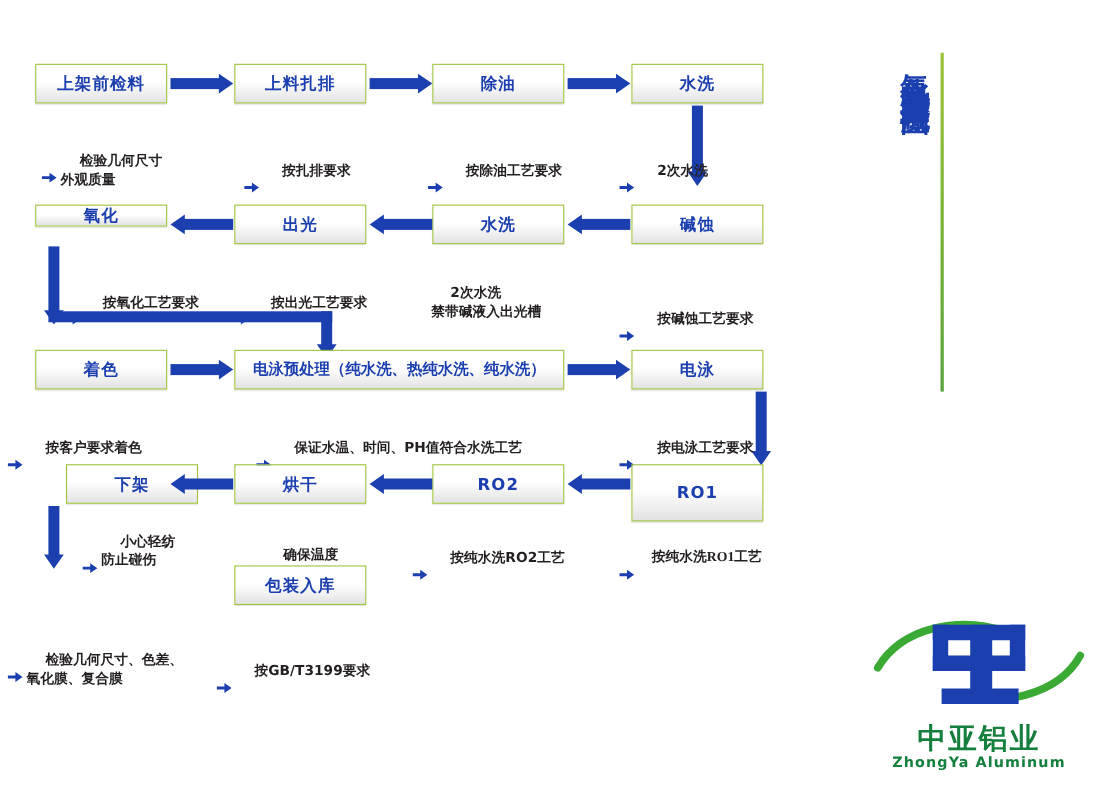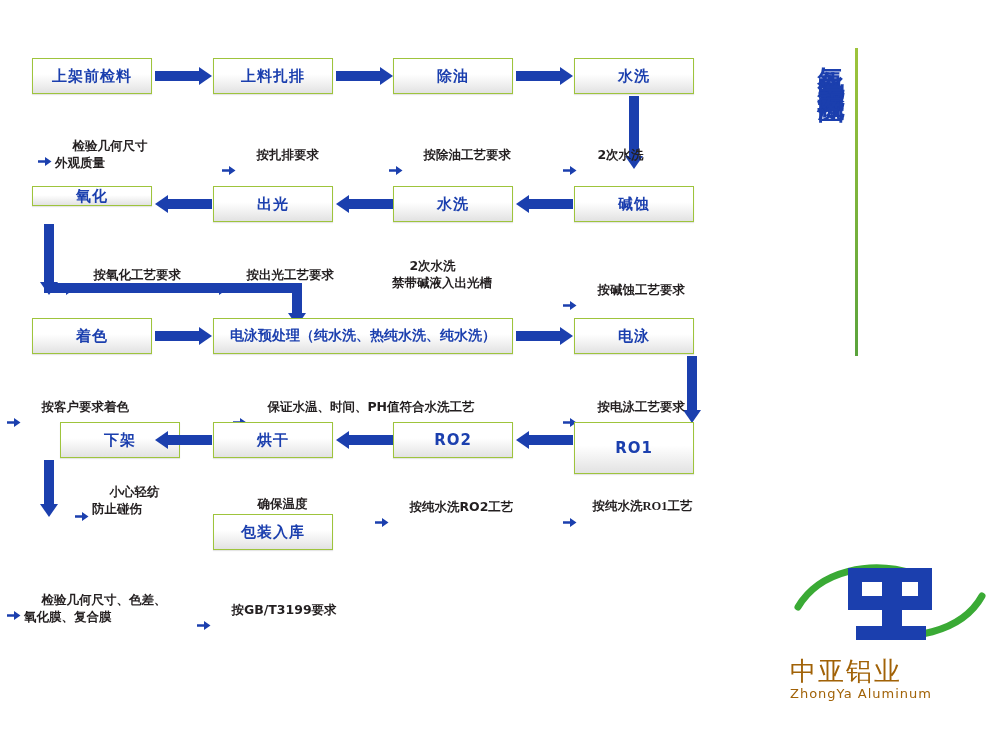--- a/index.html
+++ b/index.html
@@ -94,22 +94,23 @@
     position: absolute;
     left: 790px;
     top: 552px;
     width: 200px;
     height: 165px;
   }
   .logo-text {
     position: absolute;
     left: 0;
     width: 200px;
-    color: #a16207;
-    font-weight: normal;
+    text-align: center;
+    color: #15803d;
+    font-weight: bold;
   }
   #logo-cn { top: 102px; font-size: 26px; letter-spacing: 2px; }
   #logo-en { top: 134px; font-size: 13px; letter-spacing: 1px; }
 </style>
 </head>
 <body>
 
 <div id="canvas">
 
   <div class="box" style="left:32px; top:58px; width:120px; height:36px;">上架前检料</div>

